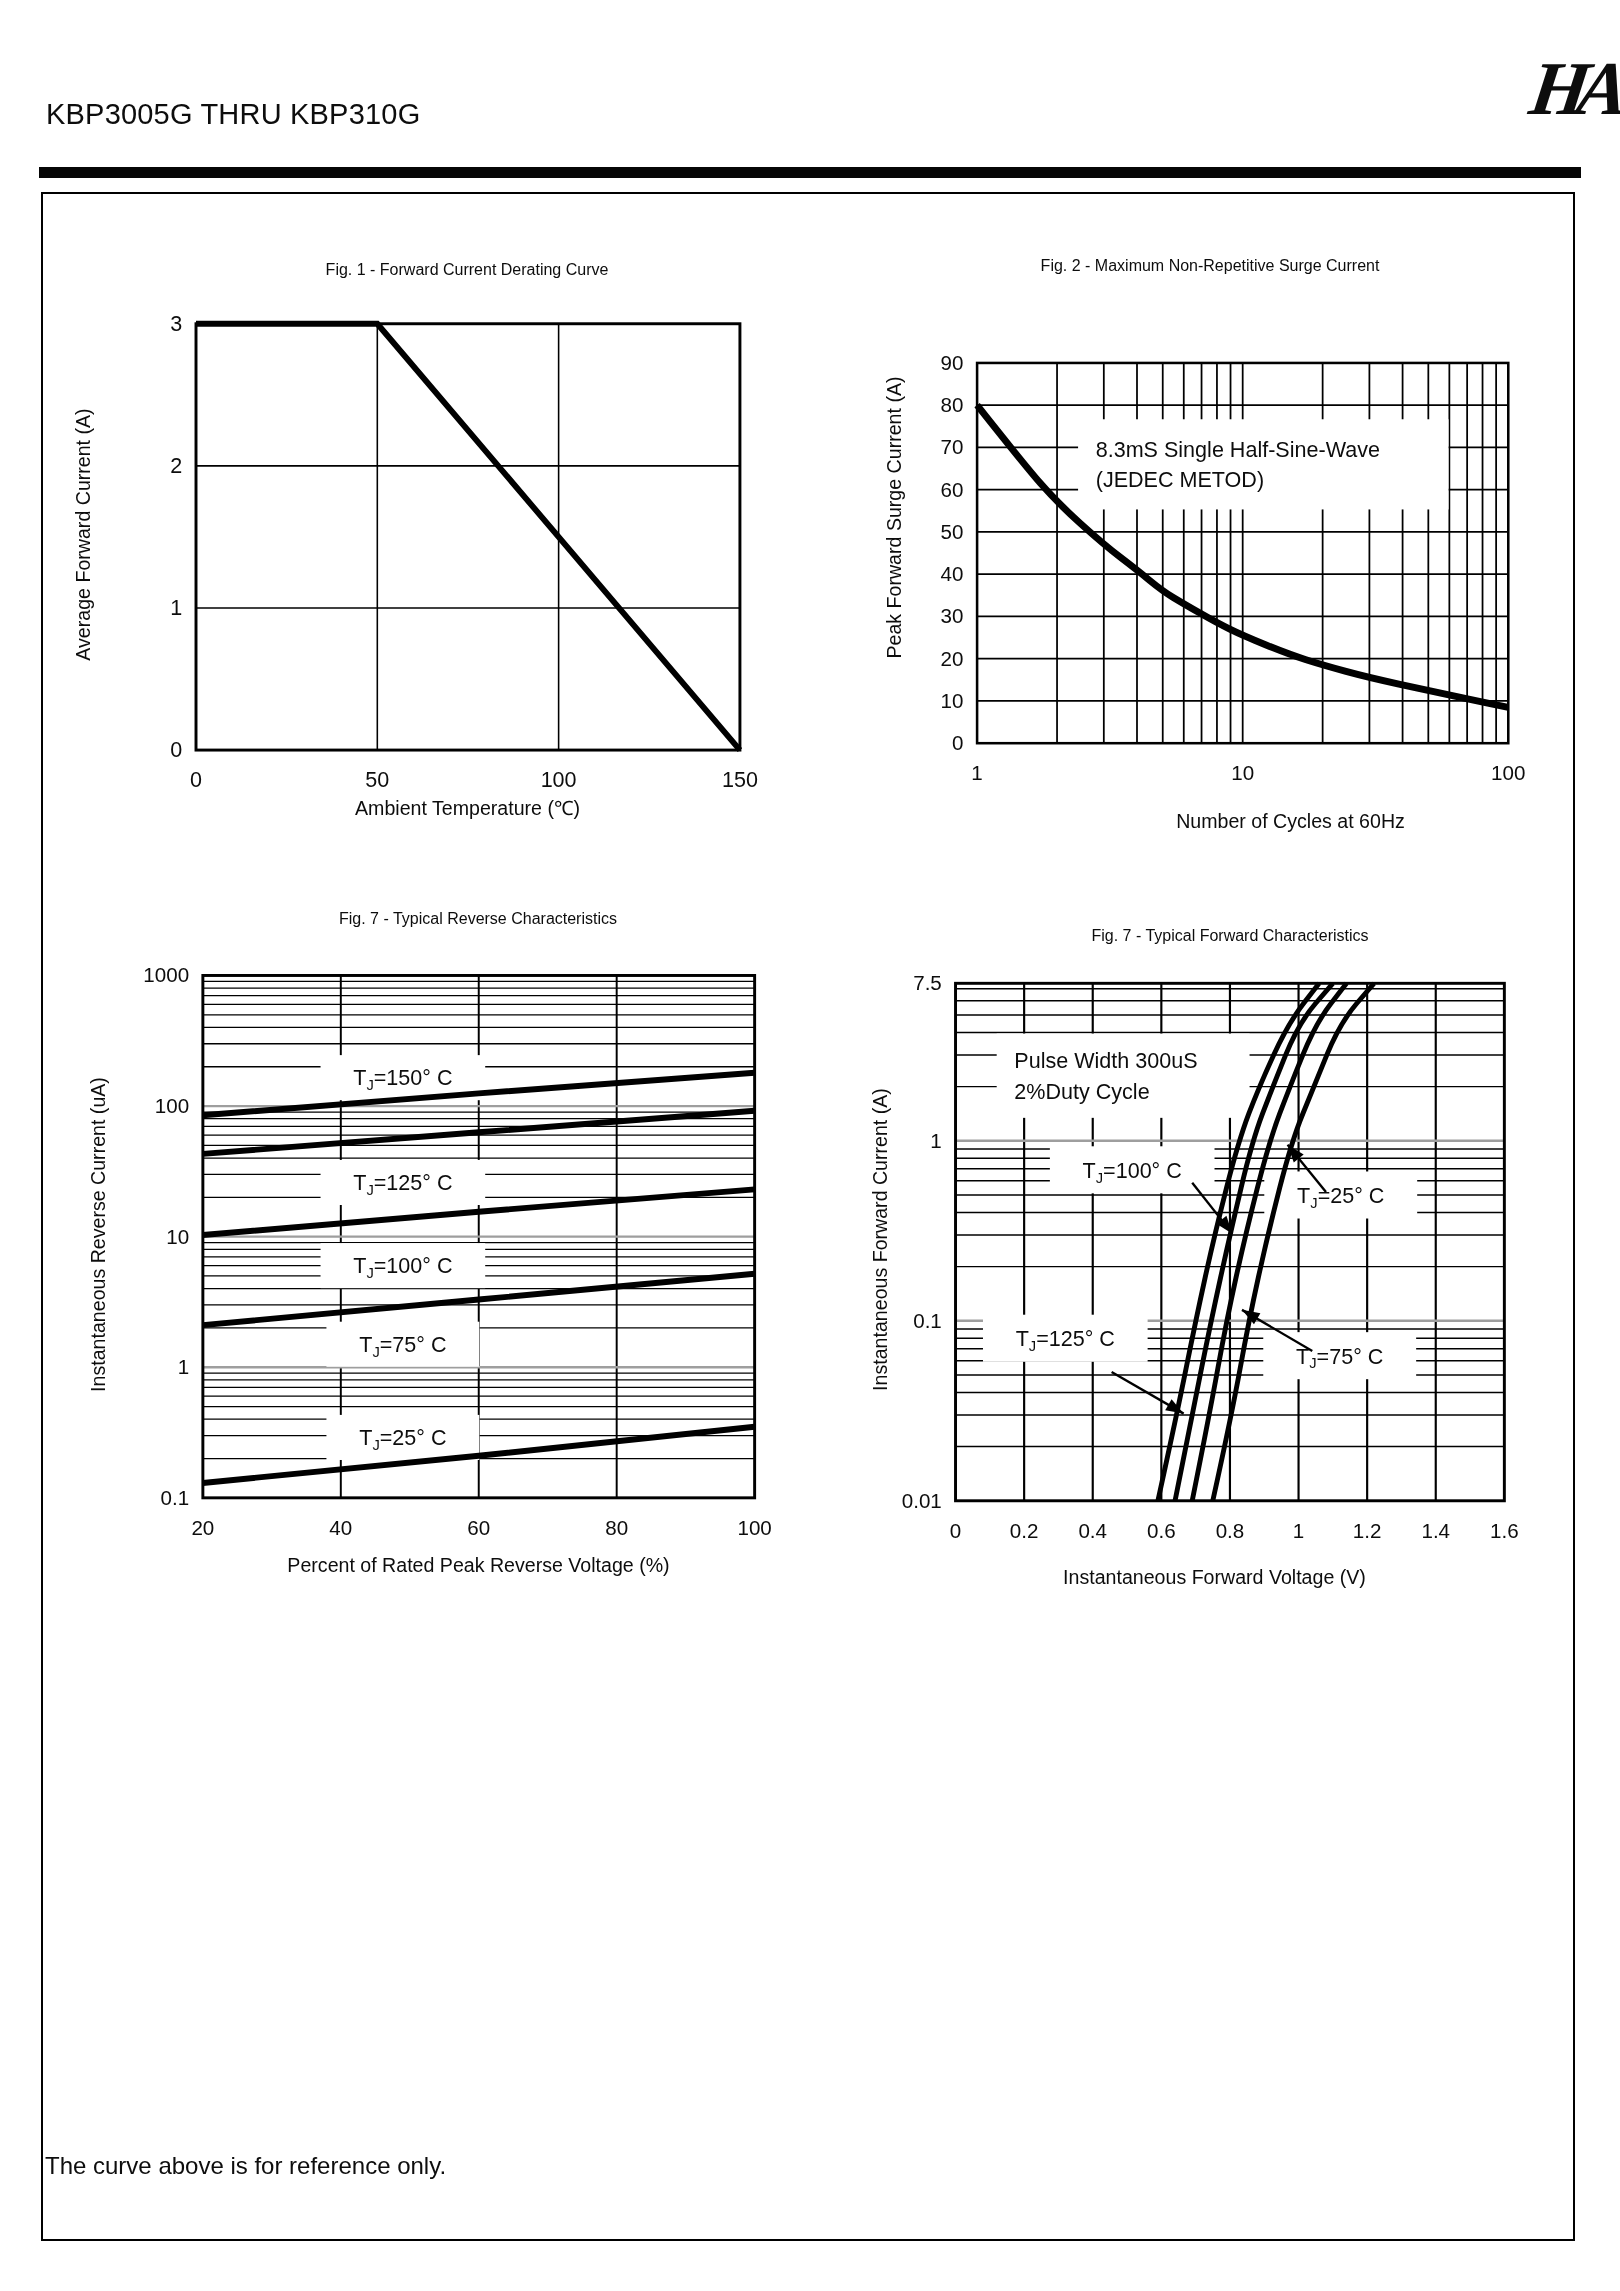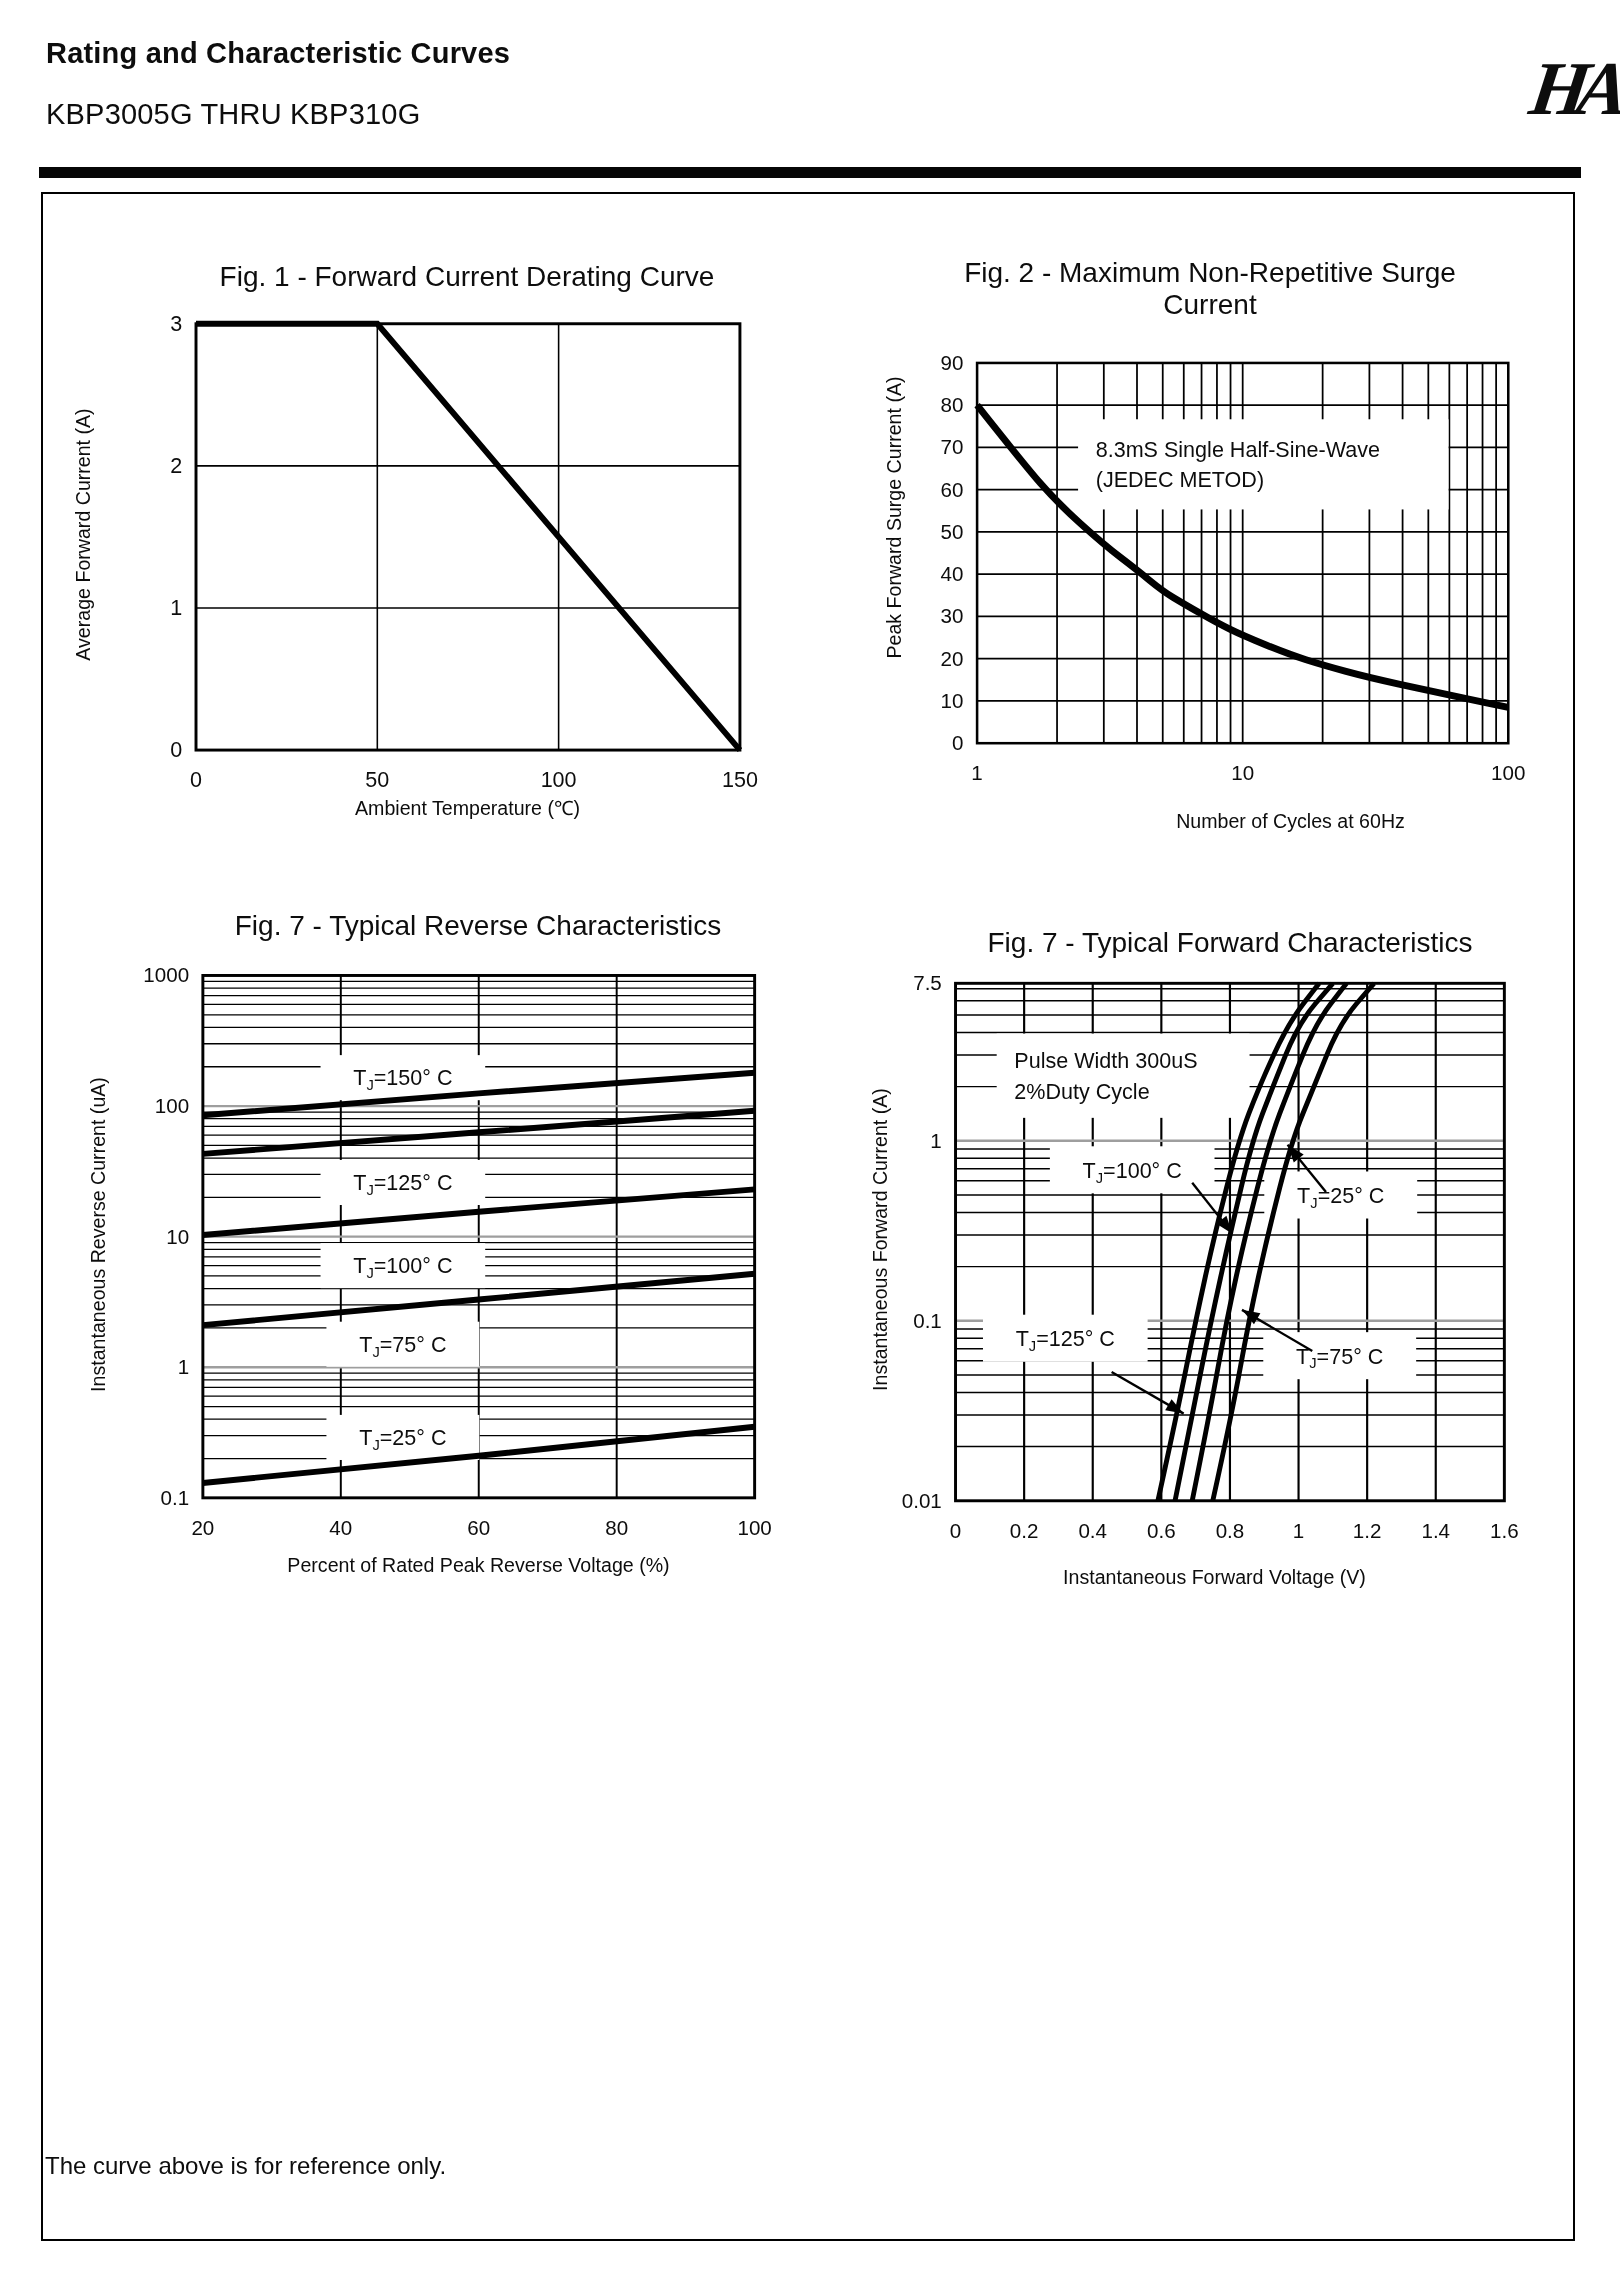--- a/index.html
+++ b/index.html
@@ -5,32 +5,31 @@
   html,body{margin:0;padding:0;background:#fff;}
   .page{position:relative;width:1620px;height:2292px;background:#ffffff;overflow:hidden;
         font-family:"Liberation Sans", sans-serif;color:#0d0d0d;}
   .hdr-title{position:absolute;left:46px;top:37px;font-size:29px;font-weight:bold;letter-spacing:0.2px;}
   .hdr-sub{position:absolute;left:46px;top:98px;font-size:29px;font-weight:normal;letter-spacing:0.2px;}
   .logo{position:absolute;left:1470px;top:43px;width:147px;height:90px;
         font-family:"Liberation Serif", serif;font-style:italic;font-weight:bold;font-size:76px;
         letter-spacing:-11.8px;transform:skewX(-8deg);text-align:right;line-height:90px;}
   .hdr-rule{position:absolute;left:39px;top:167px;width:1542px;height:10.8px;background:#060606;}
   .outer-frame{position:absolute;left:41px;top:192px;width:1530px;height:2045px;border:2.9px solid #000;}
-  .fig-title{position:absolute;width:588px;text-align:center;font-size:28px;}
+  .fig-title{position:absolute;width:588px;text-align:center;font-size:16px;}
   .x-label{position:absolute;width:549px;text-align:center;font-size:19.6px;}
   .y-label{position:absolute;width:461px;text-align:center;font-size:19.6px;transform:rotate(-90deg);}
   .footer-note{position:absolute;left:45px;top:2152px;font-size:24px;}
   #chart-layer{position:absolute;left:0;top:0;width:1620px;height:2292px;}
 </style>
 </head>
 <body>
 
 <div class="page">
 
-  <div class="hdr-title">Rating and Characteristic Curves</div>
   <div class="hdr-sub">KBP3005G THRU KBP310G</div>
   <div class="logo">HA</div>
   <div class="hdr-rule"></div>
   <div class="outer-frame"></div>
 
   <div class="fig-title" style="left:173px;top:261px">Fig. 1 - Forward Current Derating Curve</div>
   <div class="fig-title" style="left:916px;top:257px">Fig. 2 - Maximum Non-Repetitive Surge Current</div>
   <div class="fig-title" style="left:184px;top:910px">Fig. 7 - Typical Reverse Characteristics</div>
   <div class="fig-title" style="left:936px;top:927px">Fig. 7 - Typical Forward Characteristics</div>
 

